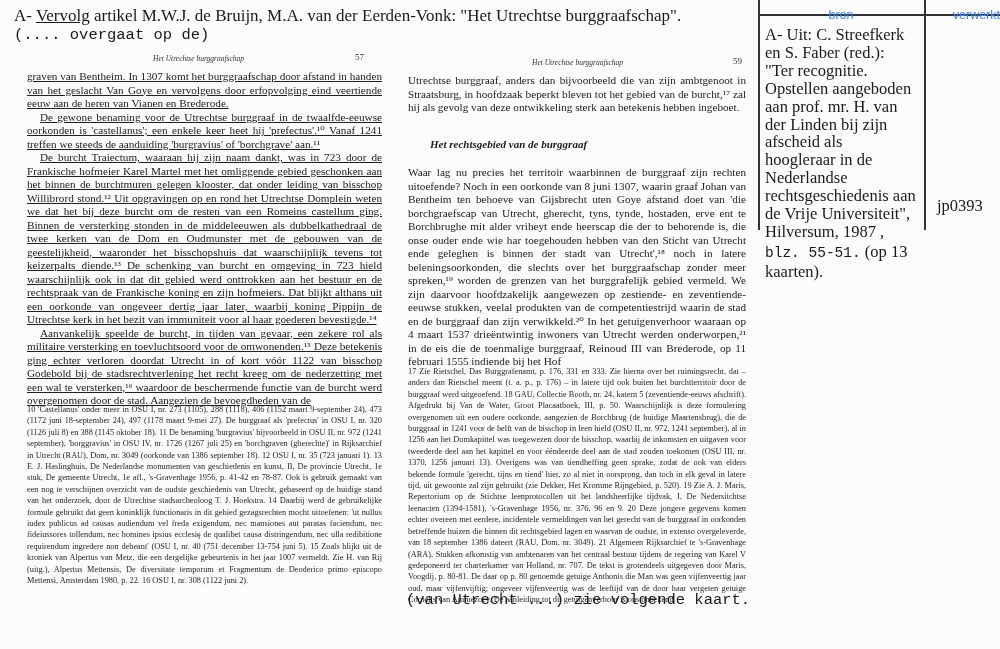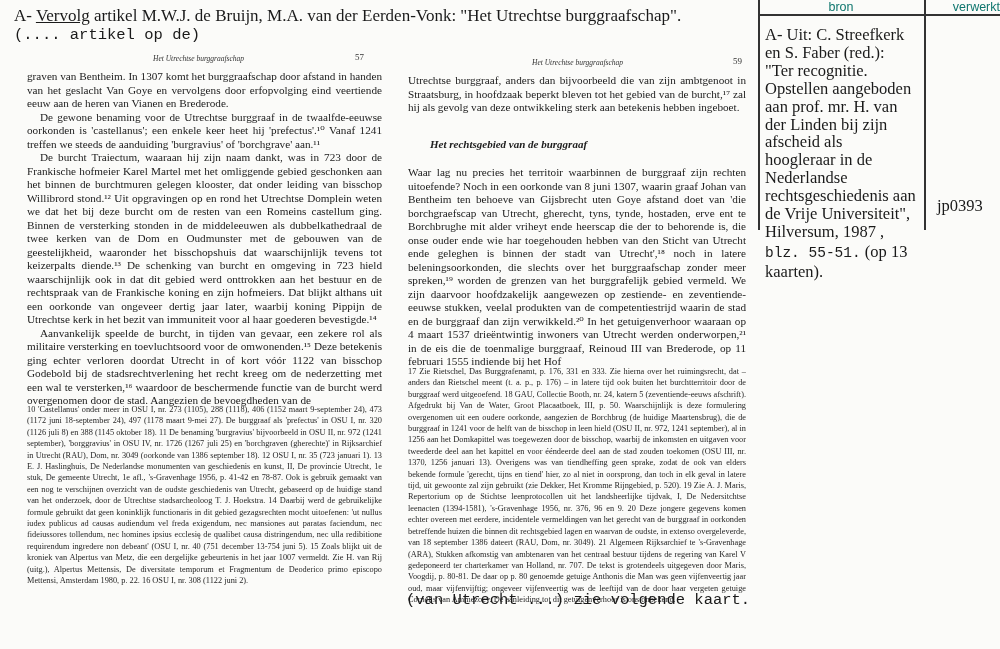--- a/index.html
+++ b/index.html
@@ -14,22 +14,22 @@
   }
   .header-line .ul { text-decoration:underline; }
   .header-sub {
     position:absolute; left:14px; top:26px; font-size:15.5px;
     font-family:"Liberation Mono","DejaVu Sans Mono",monospace; color:#1a1a1a;
   }
   
   .side-table { position:absolute; left:758px; top:0; width:242px; height:230px; }
   .side-table .vline { position:absolute; top:0; width:1.5px; background:#333; }
   .side-table .hline { position:absolute; left:0; height:1.5px; background:#333; }
-  .th { position:absolute; top:0; height:14px; font-size:12.5px; text-align:center;
-        font-family:"Liberation Sans","DejaVu Sans",sans-serif; color:#0f766e; line-height:14px; }
+  .th { position:absolute; top:8px; height:14px; font-size:12.5px; text-align:center;
+        font-family:"Liberation Sans","DejaVu Sans",sans-serif; color:#3b82f6; line-height:14px; }
   .bron-text { position:absolute; left:765px; top:26px; width:152px; font-size:16.5px;
         line-height:17.9px; color:#1a1a1a; }
   .bron-text .mono { font-family:"Liberation Mono",monospace; font-size:14.5px; }
   .verwerkt-text { position:absolute; left:937px; top:196px; font-size:16.5px; color:#1a1a1a; }
 
   
   .page { position:absolute; font-size:11.2px; line-height:13.5px; color:#202020; }
   .page .runhead { position:absolute; font-style:italic; font-size:7.5px; color:#333; white-space:nowrap; }
   .page .pagenum { position:absolute; font-size:9px; color:#333; }
   .page .body { position:absolute; text-align:justify; }
@@ -42,38 +42,38 @@
     position:absolute; left:406px; top:591px; font-size:15.5px; white-space:nowrap;
     font-family:"Liberation Mono","DejaVu Sans Mono",monospace; color:#1a1a1a;
   }
 </style>
 </head>
 <body>
 
 <div class="header-line">
   <span>A- </span><span class="ul">Vervolg</span><span> artikel M.W.J. de Bruijn, M.A. van der Eerden-Vonk: "Het Utrechtse burggraafschap".</span>
 </div>
-<div class="header-sub">(.... artikel op de)</div>
+<div class="header-sub">(.... overgaat op de)</div>
 
 <div class="side-table">
   <div class="vline" style="left:0; height:230px;"></div>
   <div class="vline" style="left:166px; height:230px;"></div>
   <div class="hline" style="top:14px; width:242px;"></div>
   <div class="th" style="left:0; width:166px;">bron</div>
   <div class="th" style="left:167px; width:75px;text-align:right;">verwerkt</div>
 </div>
 <div class="bron-text">
   <span>A- Uit: C. Streefkerk en S. Faber (red.): "Ter recognitie. Opstellen aangeboden aan prof. mr. H. van der Linden bij zijn afscheid als hoogleraar in de Nederlandse rechtsgeschiedenis aan de Vrije Universiteit", Hilversum, 1987 ,</span><span class="mono"> blz. 55-51.</span><span> (op 13 kaarten).</span>
 </div>
 <div class="verwerkt-text">jp0393</div>
 
 <div class="page" style="left:0; top:0; width:400px; height:649px;">
   <div class="runhead" style="left:153px; top:52px;">Het Utrechtse burggraafschap</div>
   <div class="pagenum" style="left:355px; top:51px;">57</div>
-  <div class="body" style="left:27px; top:70px; width:355px;">
+  <div class="body" style="left:27px; top:70px; width:355px;text-decoration:underline;">
     <p class="noindent">graven van Bentheim. In 1307 komt het burggraafschap door afstand in handen van het geslacht Van Goye en vervolgens door erfopvolging eind veertiende eeuw aan de heren van Vianen en Brederode.</p>
     <p>De gewone benaming voor de Utrechtse burggraaf in de twaalfde-eeuwse oorkonden is 'castellanus'; een enkele keer heet hij 'prefectus'.¹⁰ Vanaf 1241 treffen we steeds de aanduiding 'burgravius' of 'borchgrave' aan.¹¹</p>
     <p>De burcht Traiectum, waaraan hij zijn naam dankt, was in 723 door de Frankische hofmeier Karel Martel met het omliggende gebied geschonken aan het binnen de burchtmuren gelegen klooster, dat onder leiding van bisschop Willibrord stond.¹² Uit opgravingen op en rond het Utrechtse Domplein weten we dat het bij deze burcht om de resten van een Romeins castellum ging. Binnen de versterking stonden in de middeleeuwen als dubbelkathedraal de twee kerken van de Dom en Oudmunster met de gebouwen van de geestelijkheid, waaronder het bisschopshuis dat waarschijnlijk tevens tot keizerpalts diende.¹³ De schenking van burcht en omgeving in 723 hield waarschijnlijk ook in dat dit gebied werd onttrokken aan het bestuur en de rechtspraak van de Frankische koning en zijn hofmeiers. Dat blijkt althans uit een oorkonde van ongeveer dertig jaar later, waarbij koning Pippijn de Utrechtse kerk in het bezit van immuniteit voor al haar goederen bevestigde.¹⁴</p>
     <p>Aanvankelijk speelde de burcht, in tijden van gevaar, een zekere rol als militaire versterking en toevluchtsoord voor de omwonenden.¹⁵ Deze betekenis ging echter verloren doordat Utrecht in of kort vóór 1122 van bisschop Godebold bij de stadsrechtverlening het recht kreeg om de nederzetting met een wal te versterken,¹⁶ waardoor de beschermende functie van de burcht werd overgenomen door de stad. Aangezien de bevoegdheden van de</p>
   </div>
   <div class="fn" style="left:27px; top:404px; width:355px;">
     <p>10 'Castellanus' onder meer in OSU I, nr. 273 (1105), 288 (1118), 406 (1152 maart 9-september 24), 473 (1172 juni 18-september 24), 497 (1178 maart 9-mei 27). De burggraaf als 'prefectus' in OSU I, nr. 320 (1126 juli 8) en 388 (1145 oktober 18).    11 De benaming 'burgravius' bijvoorbeeld in OSU II, nr. 972 (1241 september), 'borggravius' in OSU IV, nr. 1726 (1267 juli 25) en 'borchgraven (gherechte)' in Rijksarchief in Utrecht (RAU), Dom, nr. 3049 (oorkonde van 1386 september 18).    12 OSU I, nr. 35 (723 januari 1).    13 E. J. Haslinghuis, De Nederlandse monumenten van geschiedenis en kunst, II, De provincie Utrecht, 1e stuk, De gemeente Utrecht, 1e afl., 's-Gravenhage 1956, p. 41-42 en 78-87. Ook is gebruik gemaakt van een nog te verschijnen overzicht van de oudste geschiedenis van Utrecht, gebaseerd op de huidige stand van het onderzoek, door de Utrechtse stadsarcheoloog T. J. Hoekstra.    14 Daarbij werd de gebruikelijke formule gebruikt dat geen koninklijk functionaris in dit gebied gezagsrechten mocht uitoefenen: 'ut nullus iudex publicus ad causas audiendum vel freda exigendum, nec mansiones aut paratas faciendum, nec fideiussores tollendum, nec homines ipsius ecclesię de qualibet causa distringendum, nec ulla redibitione requirendum ingredere non debeant' (OSU I, nr. 40 (751 december 13-754 juni 5).    15 Zoals blijkt uit de kroniek van Alpertus van Metz, die een dergelijke gebeurtenis in het jaar 1007 vermeldt. Zie H. van Rij (uitg.), Alpertus Mettensis, De diversitate temporum et Fragmentum de Deoderico primo episcopo Mettensi, Amsterdam 1980, p. 22.    16 OSU I, nr. 308 (1122 juni 2).</p>
   </div>
 </div>
 

